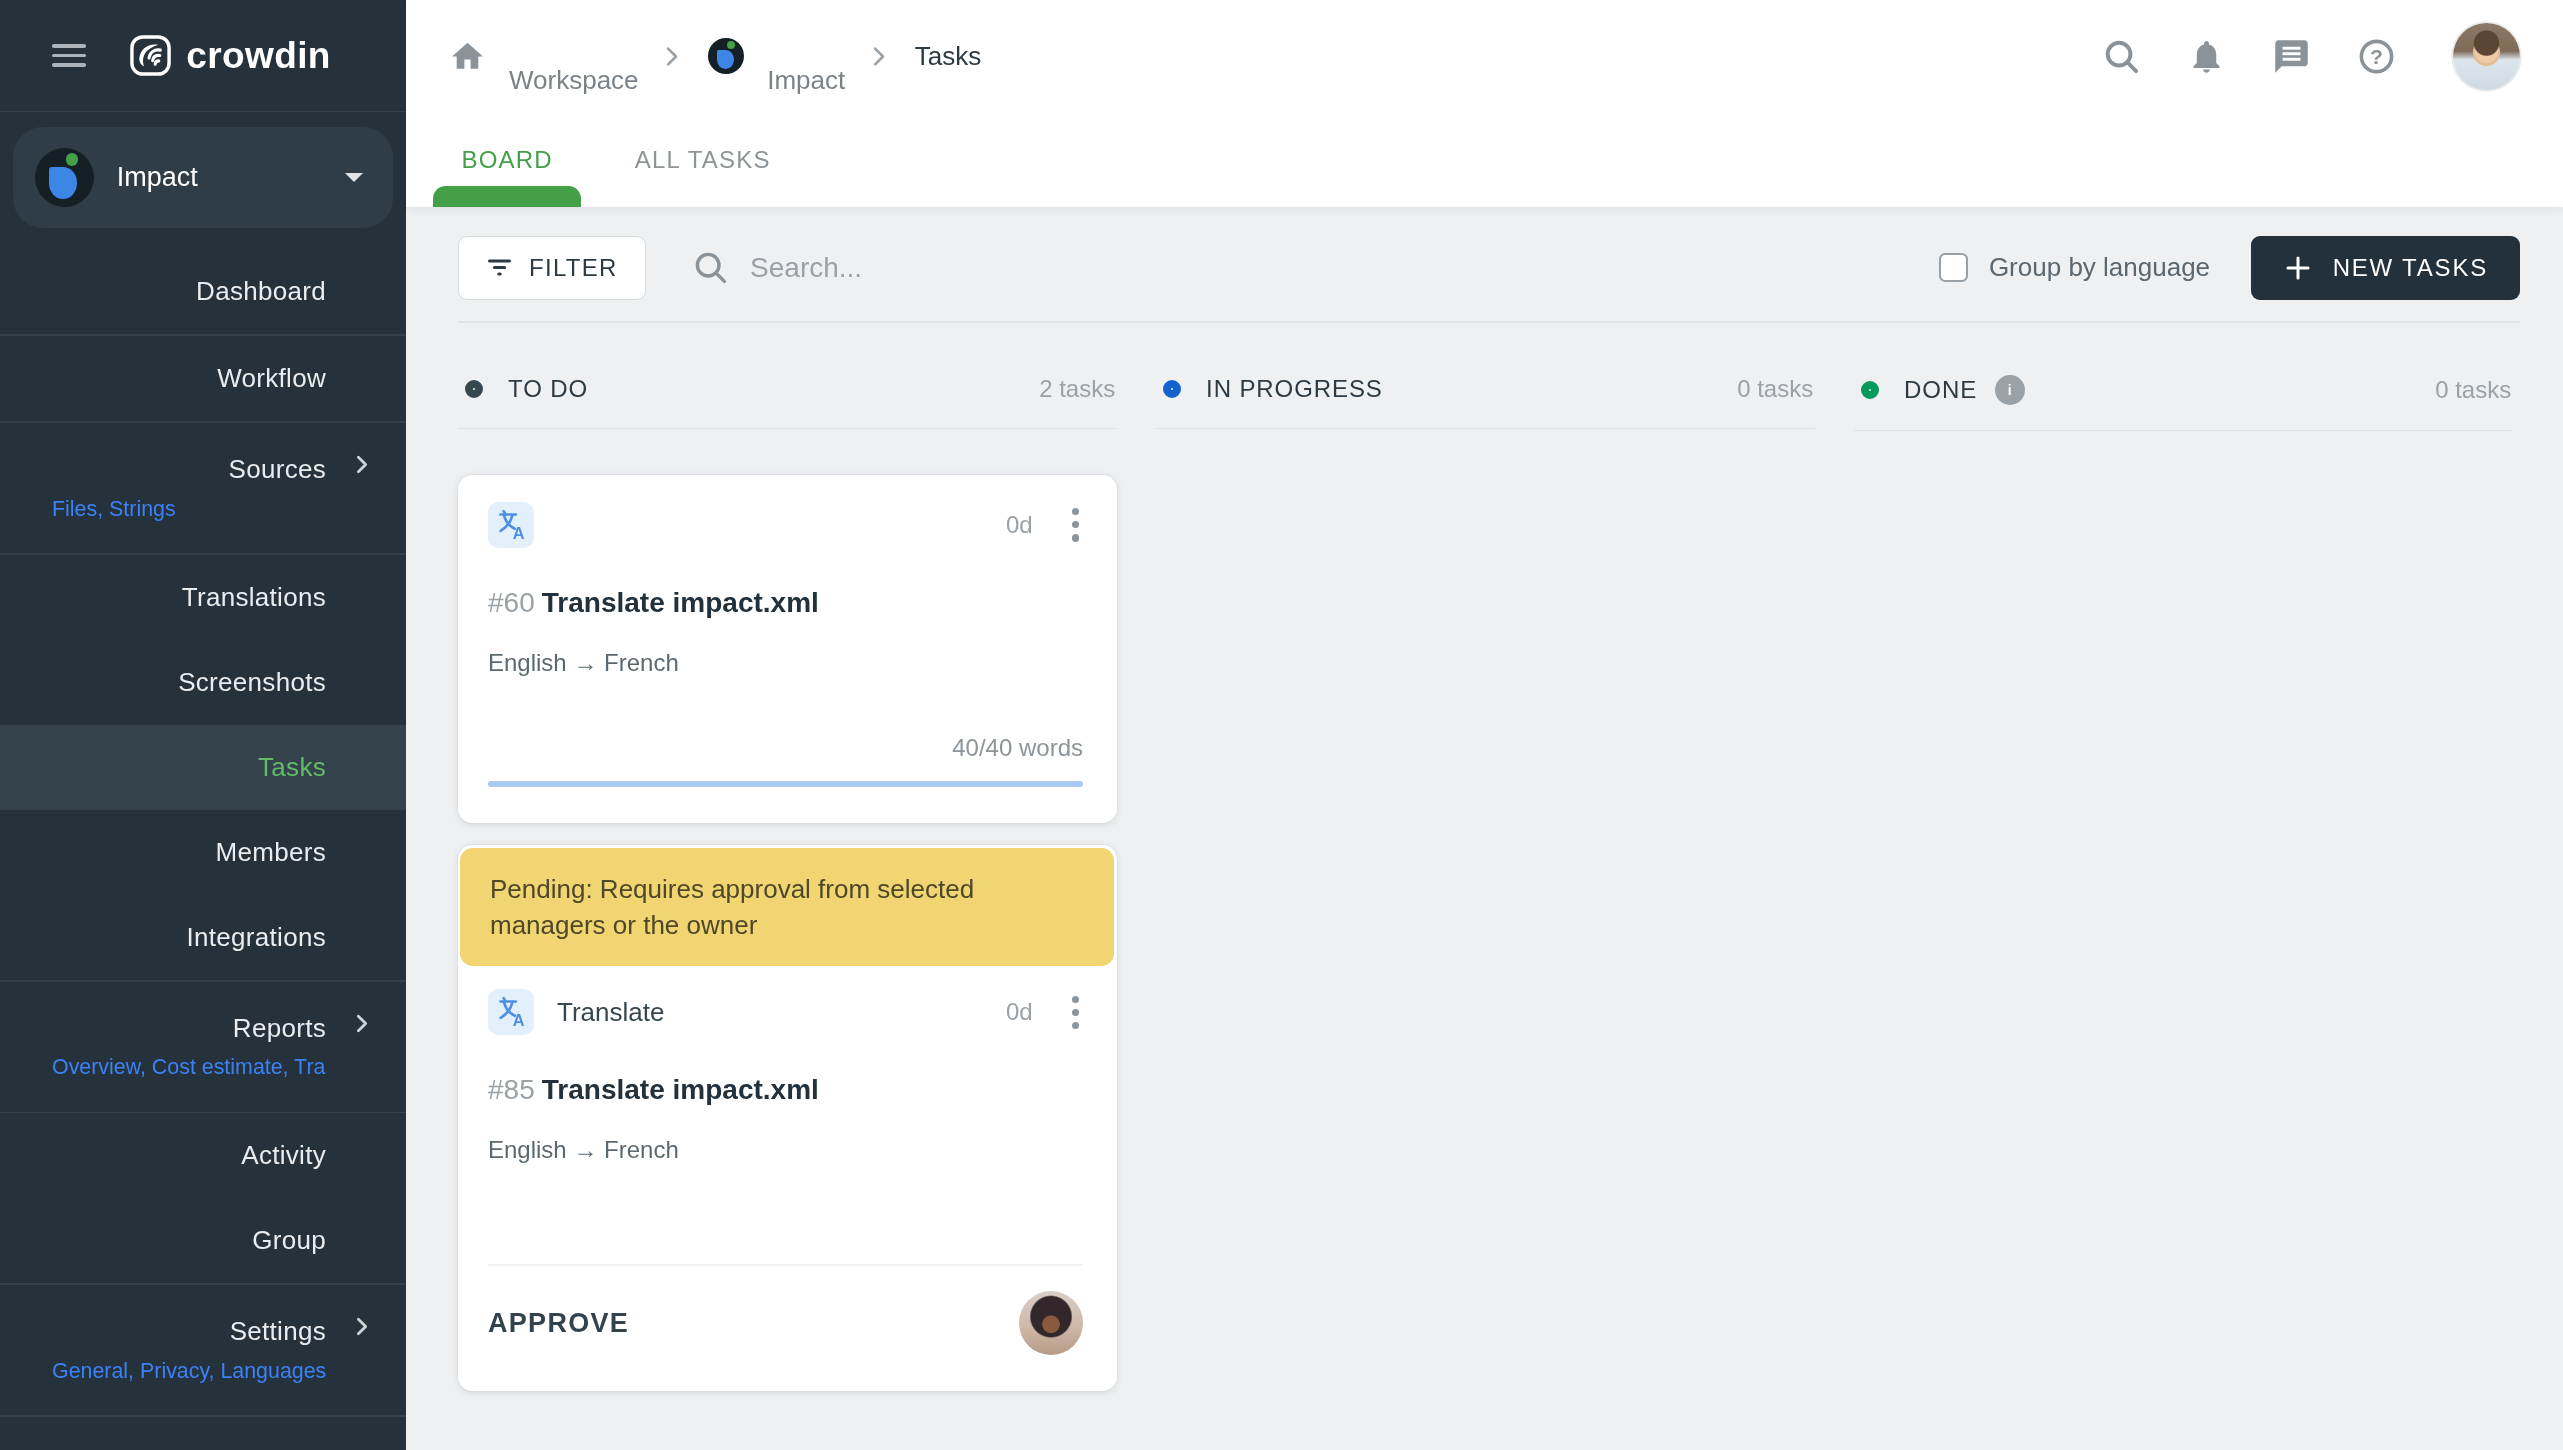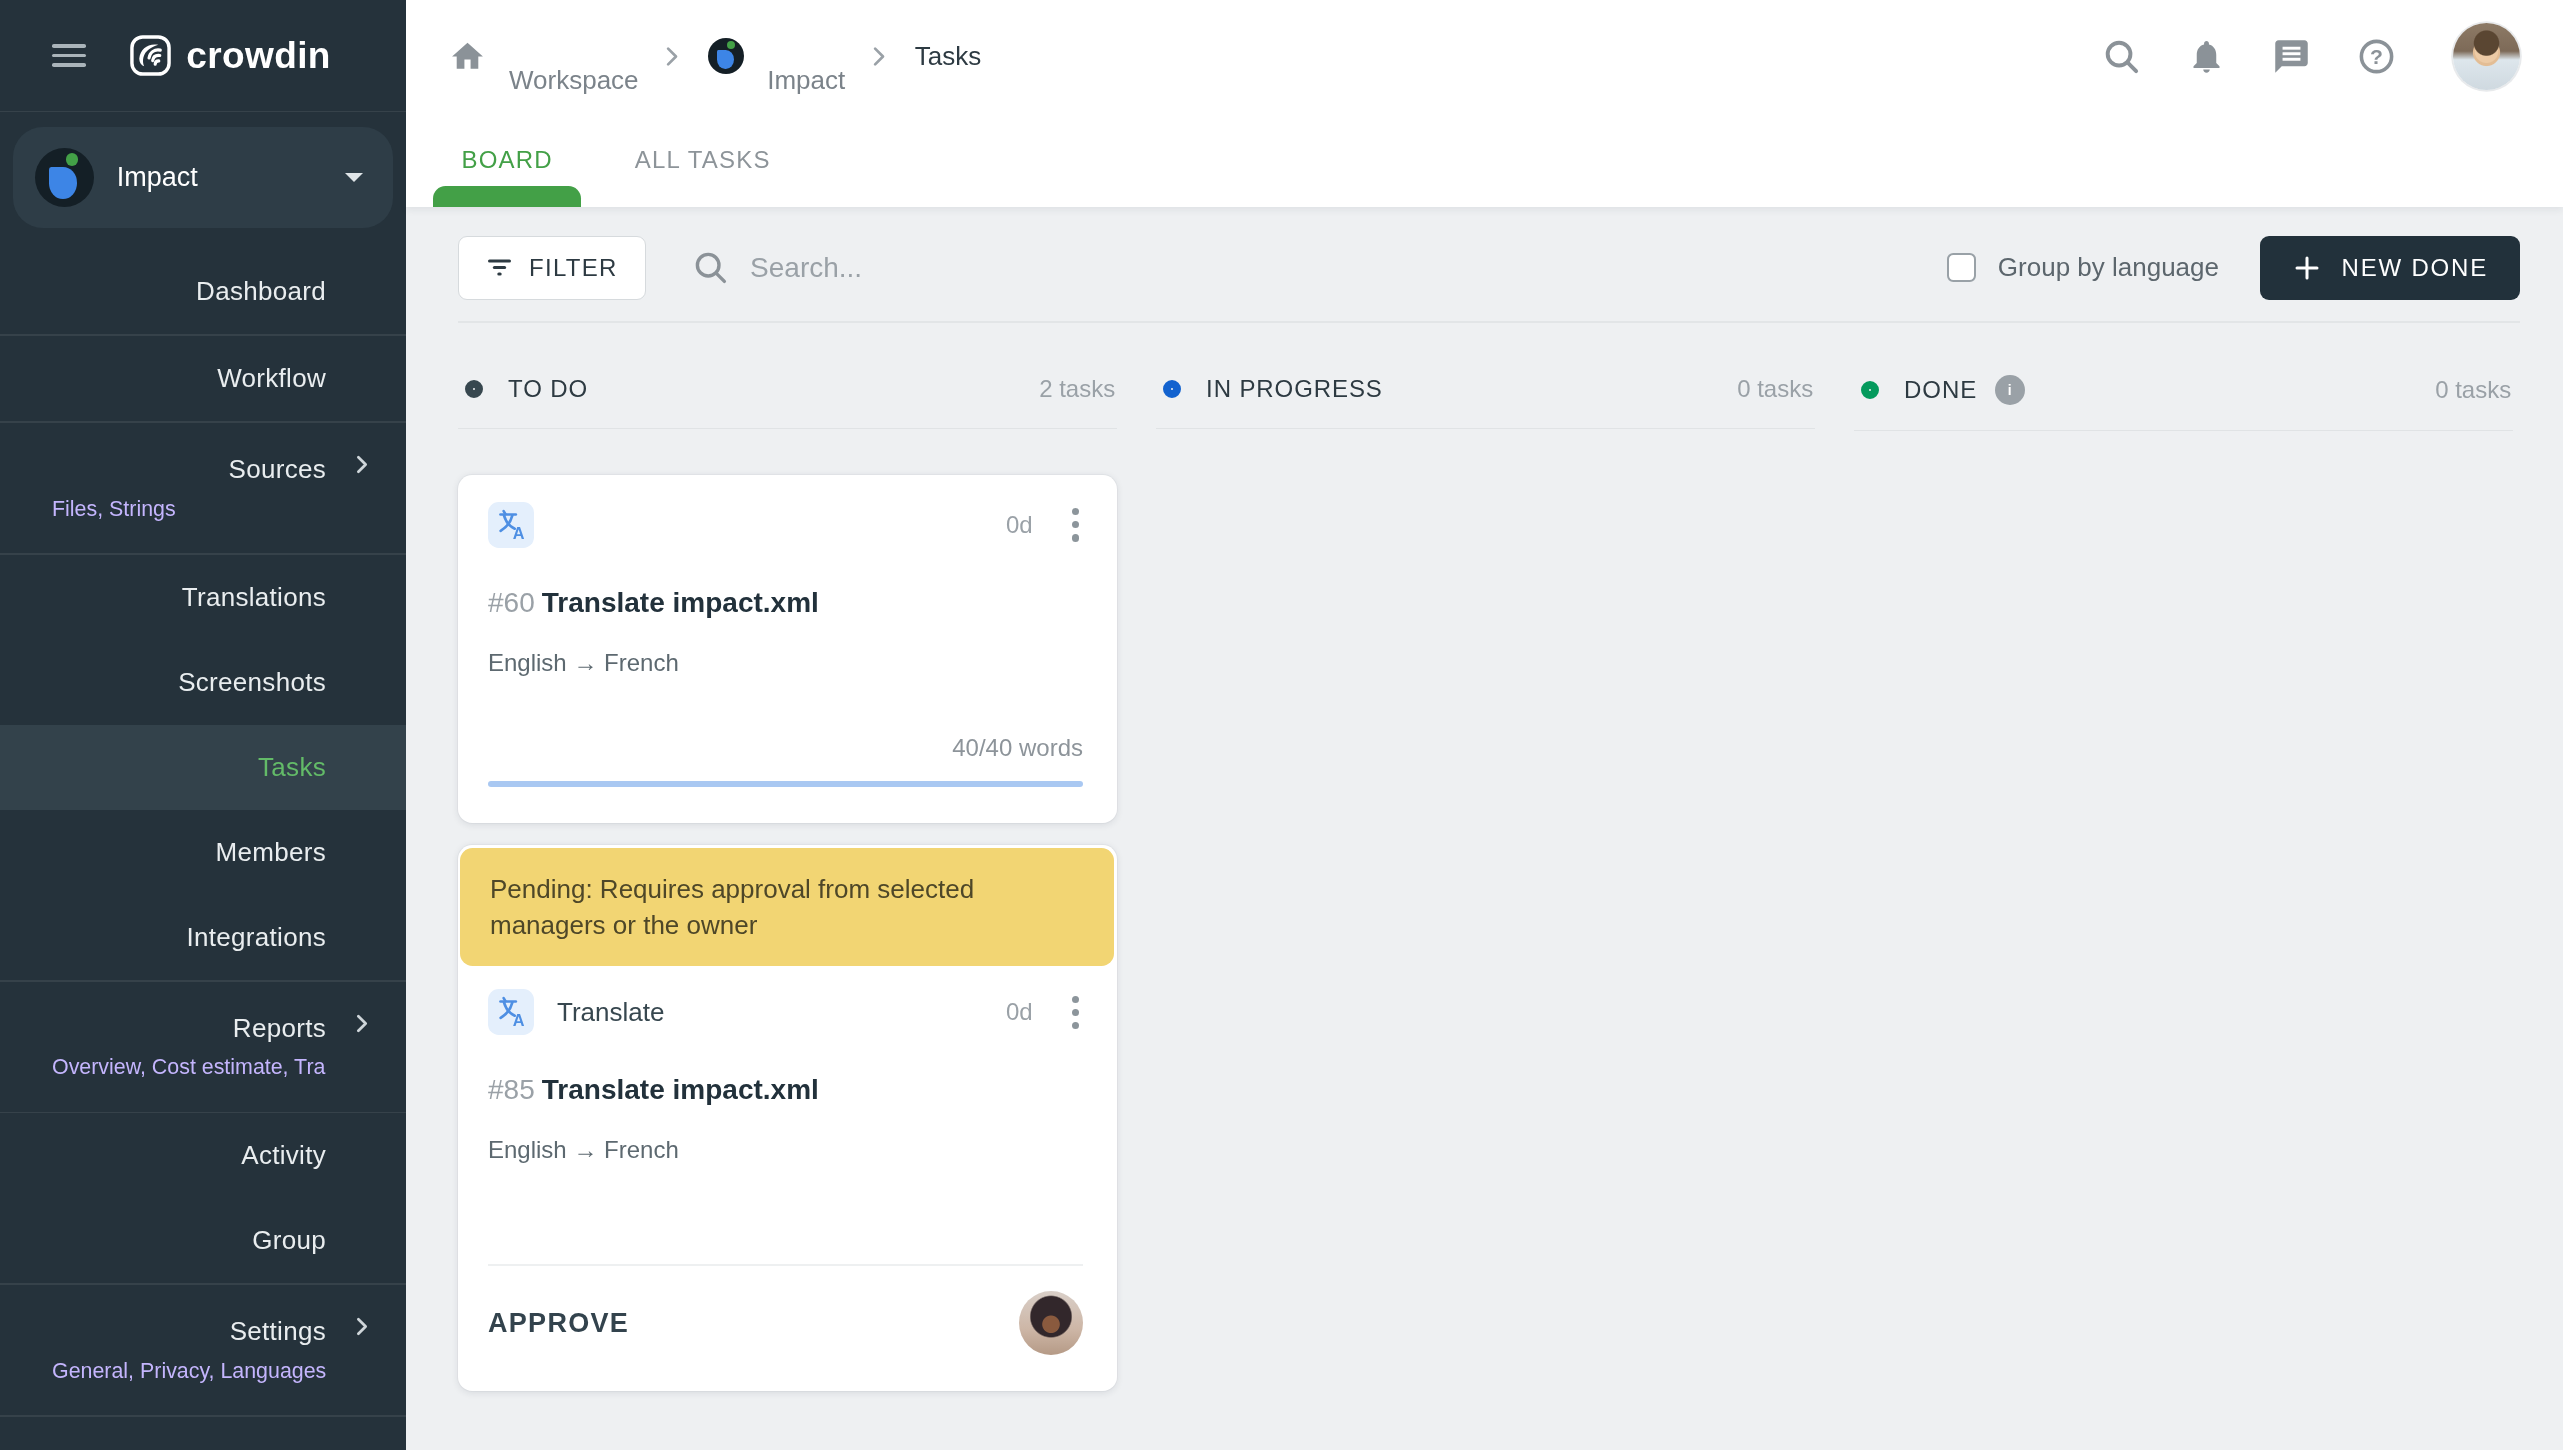--- a/index.html
+++ b/index.html
@@ -28,21 +28,21 @@
   .proj-avatar.small .drop { width:17px; height:19.6px; }
   .proj-name { color:#fff; font-size:27px; font-weight:500; margin-left:23px; flex:1; }
   .caret-down { width:0; height:0; border-left:9px solid transparent; border-right:9px solid transparent;
     border-top:9.8px solid #dfe5e8; }
 
   .nav { flex:1; }
   .nav-item { position:relative; height:85px; display:flex; flex-direction:column; justify-content:center;
     padding:0 80px 0 52px; cursor:pointer; }
   .nav-item.has-sub { height:130px; }
   .nav-item .lbl { color:#e9edef; font-size:26px; font-weight:500; letter-spacing:0.3px;text-align:right; }
-  .nav-item .sub { color:#c4b5fd; font-size:21.4px; margin-top:11.6px; white-space:nowrap; overflow:hidden; }
+  .nav-item .sub { color:#3b82f6; font-size:21.4px; margin-top:11.6px; white-space:nowrap; overflow:hidden; }
   .nav-item.active { background:#33424b; }
   .nav-item.active .lbl { color:#63bb68; }
   .nav-item .chev { position:absolute; right:32px; top:50%; transform:translateY(-50%); color:#cfd6da; }
   .nav-item.has-sub .chev { top:43px; }
   .nav-div { height:1.8px; background:rgba(255,255,255,.08); }
 
   
   .main { flex:1; display:flex; flex-direction:column; min-width:0; }
   .top { background:#fff; height:207px; flex:none; box-shadow:0 2.7px 7.1px rgba(33,43,54,.07); position:relative; z-index:3; }
   .top-row1 { height:112px; display:flex; align-items:center; padding:0 43px; }
@@ -312,21 +312,21 @@
           <input class="search-input" type="text" placeholder="Search..." style="">
         </div>
         <div class="group-lang">
           <span class="checkbox"></span>
           <span class="glabel">Group by language</span>
         </div>
         <button class="btn-new-task">
           <svg width="30" height="30" viewBox="0 0 24 24">
               <path d="M12 4v16M4 12h16" stroke="#fff" stroke-width="2.4" stroke-linecap="round"></path>
             </svg>
-          <span>NEW DONE</span>
+          <span>NEW TASKS</span>
         </button>
       </div>
       <div class="toolbar-div"></div>
 
       <div class="columns">
 
         <div class="col">
           <div class="col-head">
             <span class="ring"></span>
             <span class="col-name">TO DO</span>

